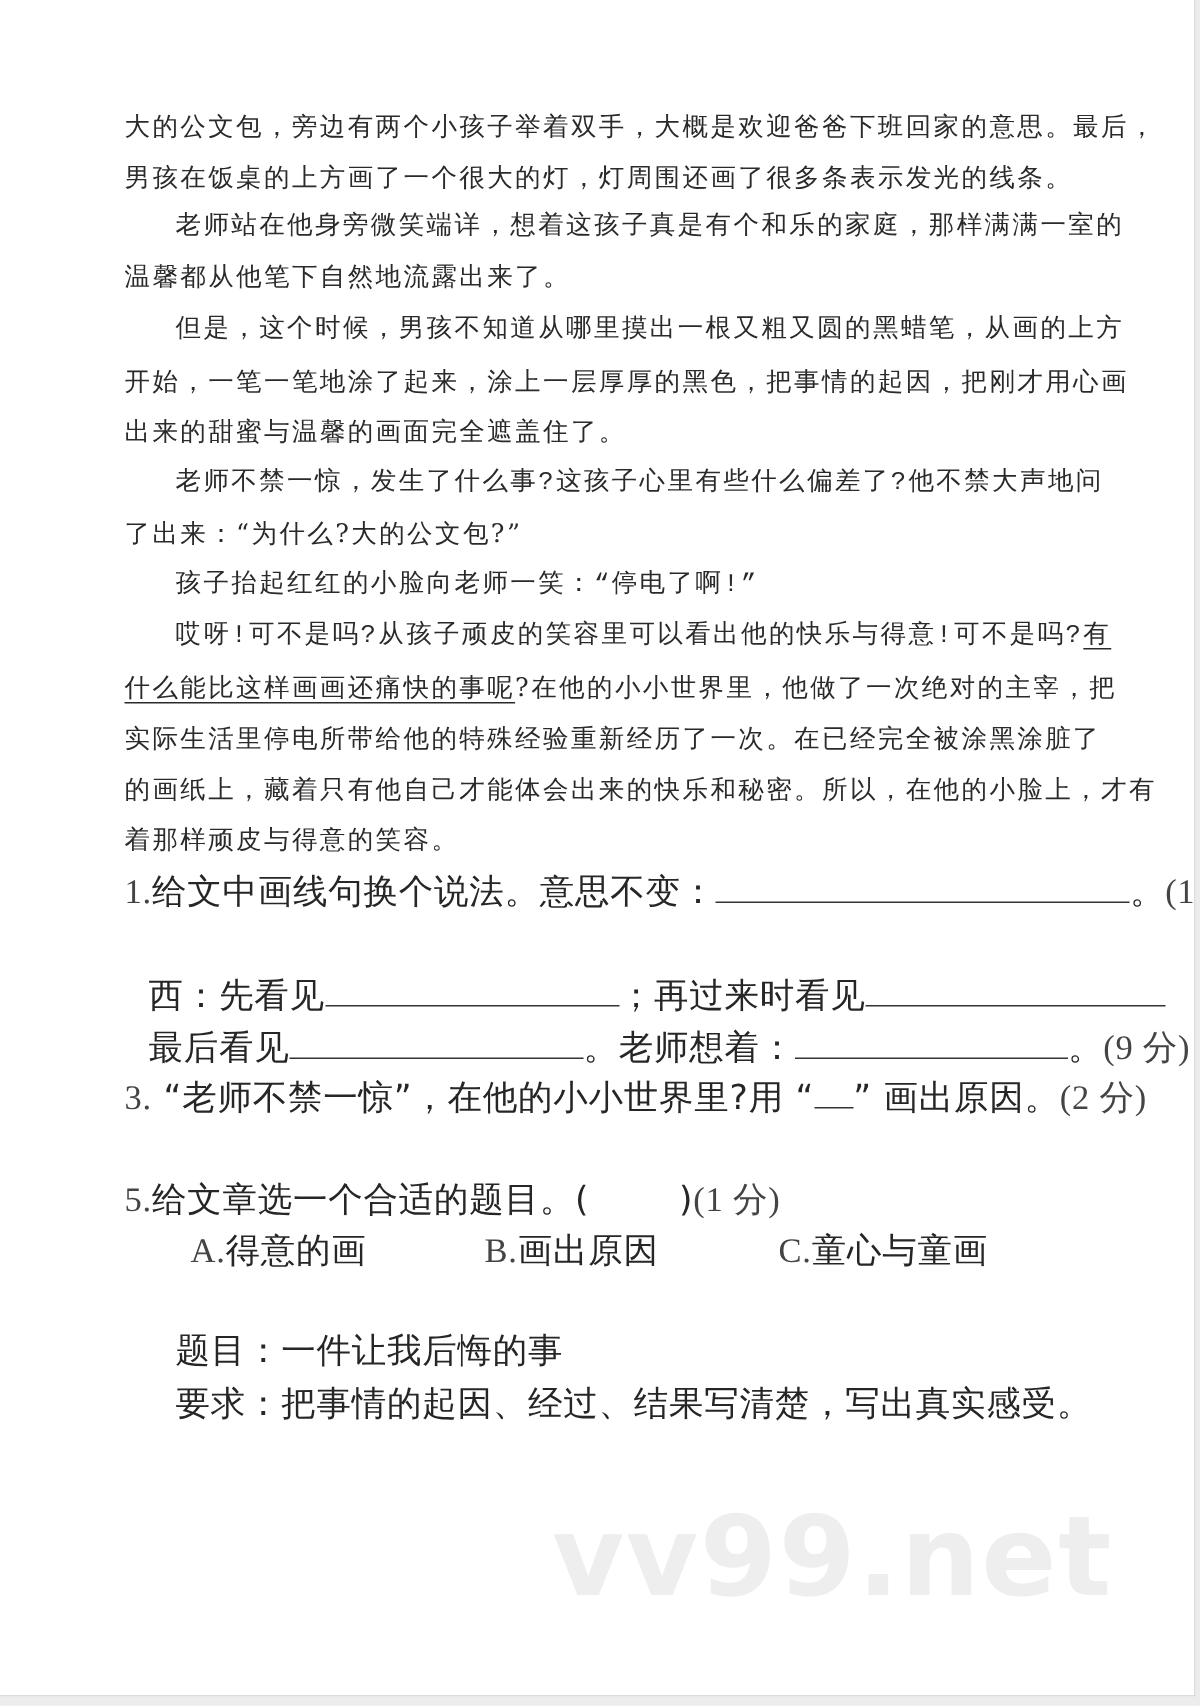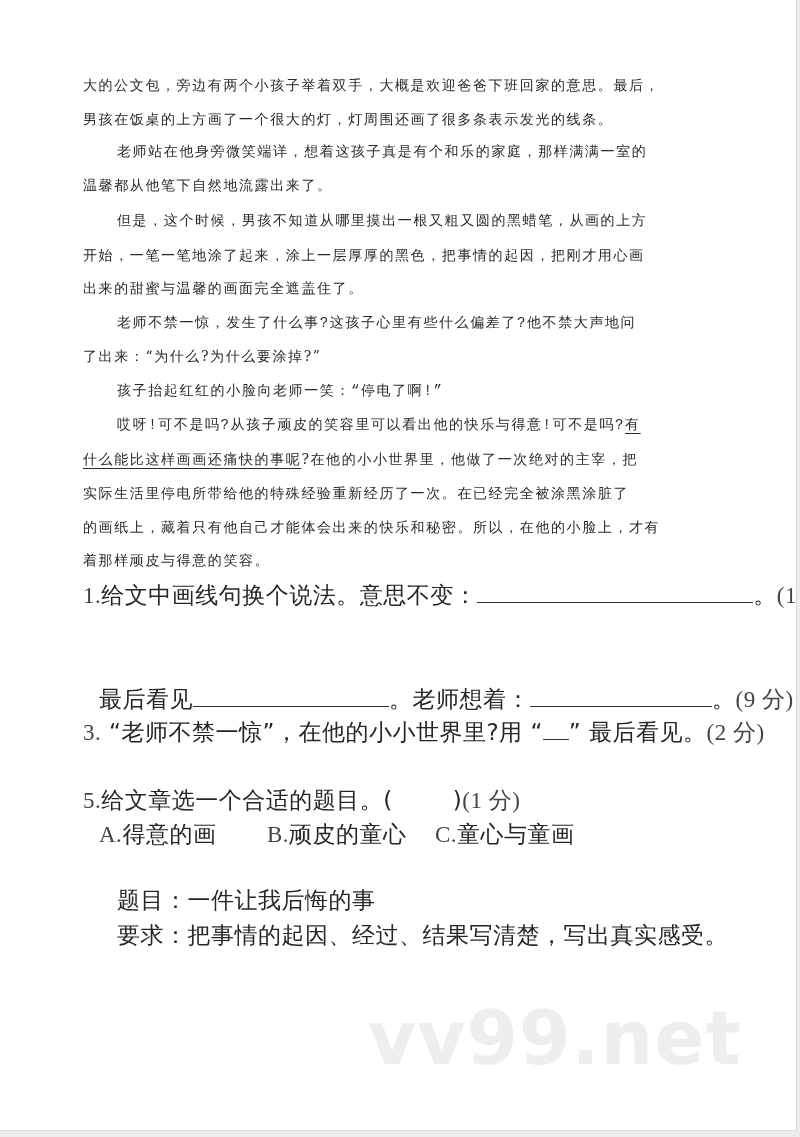--- a/index.html
+++ b/index.html
@@ -19,21 +19,21 @@
       top: 0;
       width: 796px;
       height: 1130px;
       background: #ffffff;
       border-right: 1px solid #dcdcdc;
       border-bottom: 1px solid #dcdcdc;
     }
     .serif {
       font-family: "DejaVu Serif", "Liberation Serif", serif;
       color: #2a2a2a;
-      font-size: 14px;
+      font-size: 17px;
       letter-spacing: 1.6px;
     }
     .sans {
       font-family: "DejaVu Sans", "Liberation Sans", sans-serif;
       color: #262626;
       font-size: 23px;
       letter-spacing: 0.5px;
     }
     .line {
       position: absolute;
@@ -63,20 +63,21 @@
       text-decoration: underline;
       text-underline-offset: 4px;
       text-decoration-thickness: 1px;
     }
     .paren-gap {
       display: inline-block;
       width: 60px;
     }
     .opt {
       display: inline-block;
+      margin-left: 28px;
     }
     .watermark {
       position: absolute;
       left: 368px;
       top: 995px;
       font-family: "DejaVu Sans", "Liberation Sans", sans-serif;
       font-weight: bold;
       font-size: 74px;
       letter-spacing: 1px;
       color: #eeeeee;
@@ -90,50 +91,53 @@
 
   <div>
     <div class="line serif" style="top:74px">大的公文包，旁边有两个小孩子举着双手，大概是欢迎爸爸下班回家的意思。最后，</div>
     <div class="line serif" style="top:108px">男孩在饭桌的上方画了一个很大的灯，灯周围还画了很多条表示发光的线条。</div>
     <div class="line serif indent" style="top:141px">老师站在他身旁微笑端详，想着这孩子真是有个和乐的家庭，那样满满一室的</div>
     <div class="line serif" style="top:174px">温馨都从他笔下自然地流露出来了。</div>
     <div class="line serif indent" style="top:210px">但是，这个时候，男孩不知道从哪里摸出一根又粗又圆的黑蜡笔，从画的上方</div>
     <div class="line serif" style="top:244px">开始，一笔一笔地涂了起来，涂上一层厚厚的黑色，把事情的起因，把刚才用心画</div>
     <div class="line serif" style="top:277px">出来的甜蜜与温馨的画面完全遮盖住了。</div>
     <div class="line serif indent" style="top:312px">老师不禁一惊，发生了什么事?这孩子心里有些什么偏差了?他不禁大声地问</div>
-    <div class="line serif" style="top:345px">了出来：“为什么?为什么要涂掉?”</div>
+    <div class="line serif" style="top:345px">了出来：“为什么?大的公文包?”</div>
     <div class="line serif indent" style="top:380px">孩子抬起红红的小脸向老师一笑：“停电了啊!”</div>
     <div class="line serif indent" style="top:414px">
       <span>哎呀!可不是吗?从孩子顽皮的笑容里可以看出他的快乐与得意!可不是吗?</span><span class="underlined">有</span>
     </div>
     <div class="line serif" style="top:448px">
       <span class="underlined">什么能比这样画画还痛快的事呢</span><span>?在他的小小世界里，他做了一次绝对的主宰，把</span>
     </div>
     <div class="line serif" style="top:482px">实际生活里停电所带给他的特殊经验重新经历了一次。在已经完全被涂黑涂脏了</div>
     <div class="line serif" style="top:516px">的画纸上，藏着只有他自己才能体会出来的快乐和秘密。所以，在他的小脸上，才有</div>
     <div class="line serif" style="top:549px">着那样顽皮与得意的笑容。</div>
   </div>
 
   <div class="line sans" style="top:584px">
     <span class="num">1.</span><span>给文中画线句换个说法。意思不变：</span><span class="blank" style="width:276px"></span><span>。</span><span class="num">(1 分)</span>
   </div>
 
+  <div class="line sans q-indent" style="top:653px">
+    <span>西：先看见</span><span class="blank" style="width:196px"></span><span>；再过来时看见</span><span class="blank" style="width:200px"></span>
+  </div>
   <div class="line sans q-indent" style="top:688px">
     <span>最后看见</span><span class="blank" style="width:196px"></span><span>。老师想着：</span><span class="blank" style="width:182px"></span><span>。</span><span class="num">(9 分)</span>
   </div>
 
   <div class="line sans" style="top:721px">
-    <span class="num">3.</span> <span>“老师不禁一惊”，在他的小小世界里?用 “</span><span class="short-blank"></span><span>” 最后看见。</span><span class="num">(2 分)</span>
+    <span class="num">3.</span> <span>“老师不禁一惊”，在他的小小世界里?用 “</span><span class="short-blank"></span><span>” 画出原因。</span><span class="num">(2 分)</span>
   </div>
 
 
   <div class="line sans" style="top:789px">
     <span class="num">5.</span><span>给文章选一个合适的题目。(</span><span class="paren-gap"></span><span>)</span><span class="num">(1 分)</span>
   </div>
   <div class="line sans q-indent" style="top:823px">
-    <span class="opt" style="width:168px"><span class="num">A.</span><span>得意的画</span></span><span class="opt" style="width:168px"><span class="num">B.</span><span>顽皮的童心</span></span><span class="opt"><span class="num">C.</span><span>童心与童画</span></span>
+    <span class="opt" style="width:168px"><span class="num">A.</span><span>得意的画</span></span><span class="opt" style="width:168px"><span class="num">B.</span><span>画出原因</span></span><span class="opt"><span class="num">C.</span><span>童心与童画</span></span>
   </div>
 
   <div class="line sans indent" style="top:926px">要求：把事情的起因、经过、结果写清楚，写出真实感受。</div>
   <div class="line sans indent" style="top:891px">题目：一件让我后悔的事</div>
 
   <div class="watermark">vv99.net</div>
 </div>
 
 </body></html>

